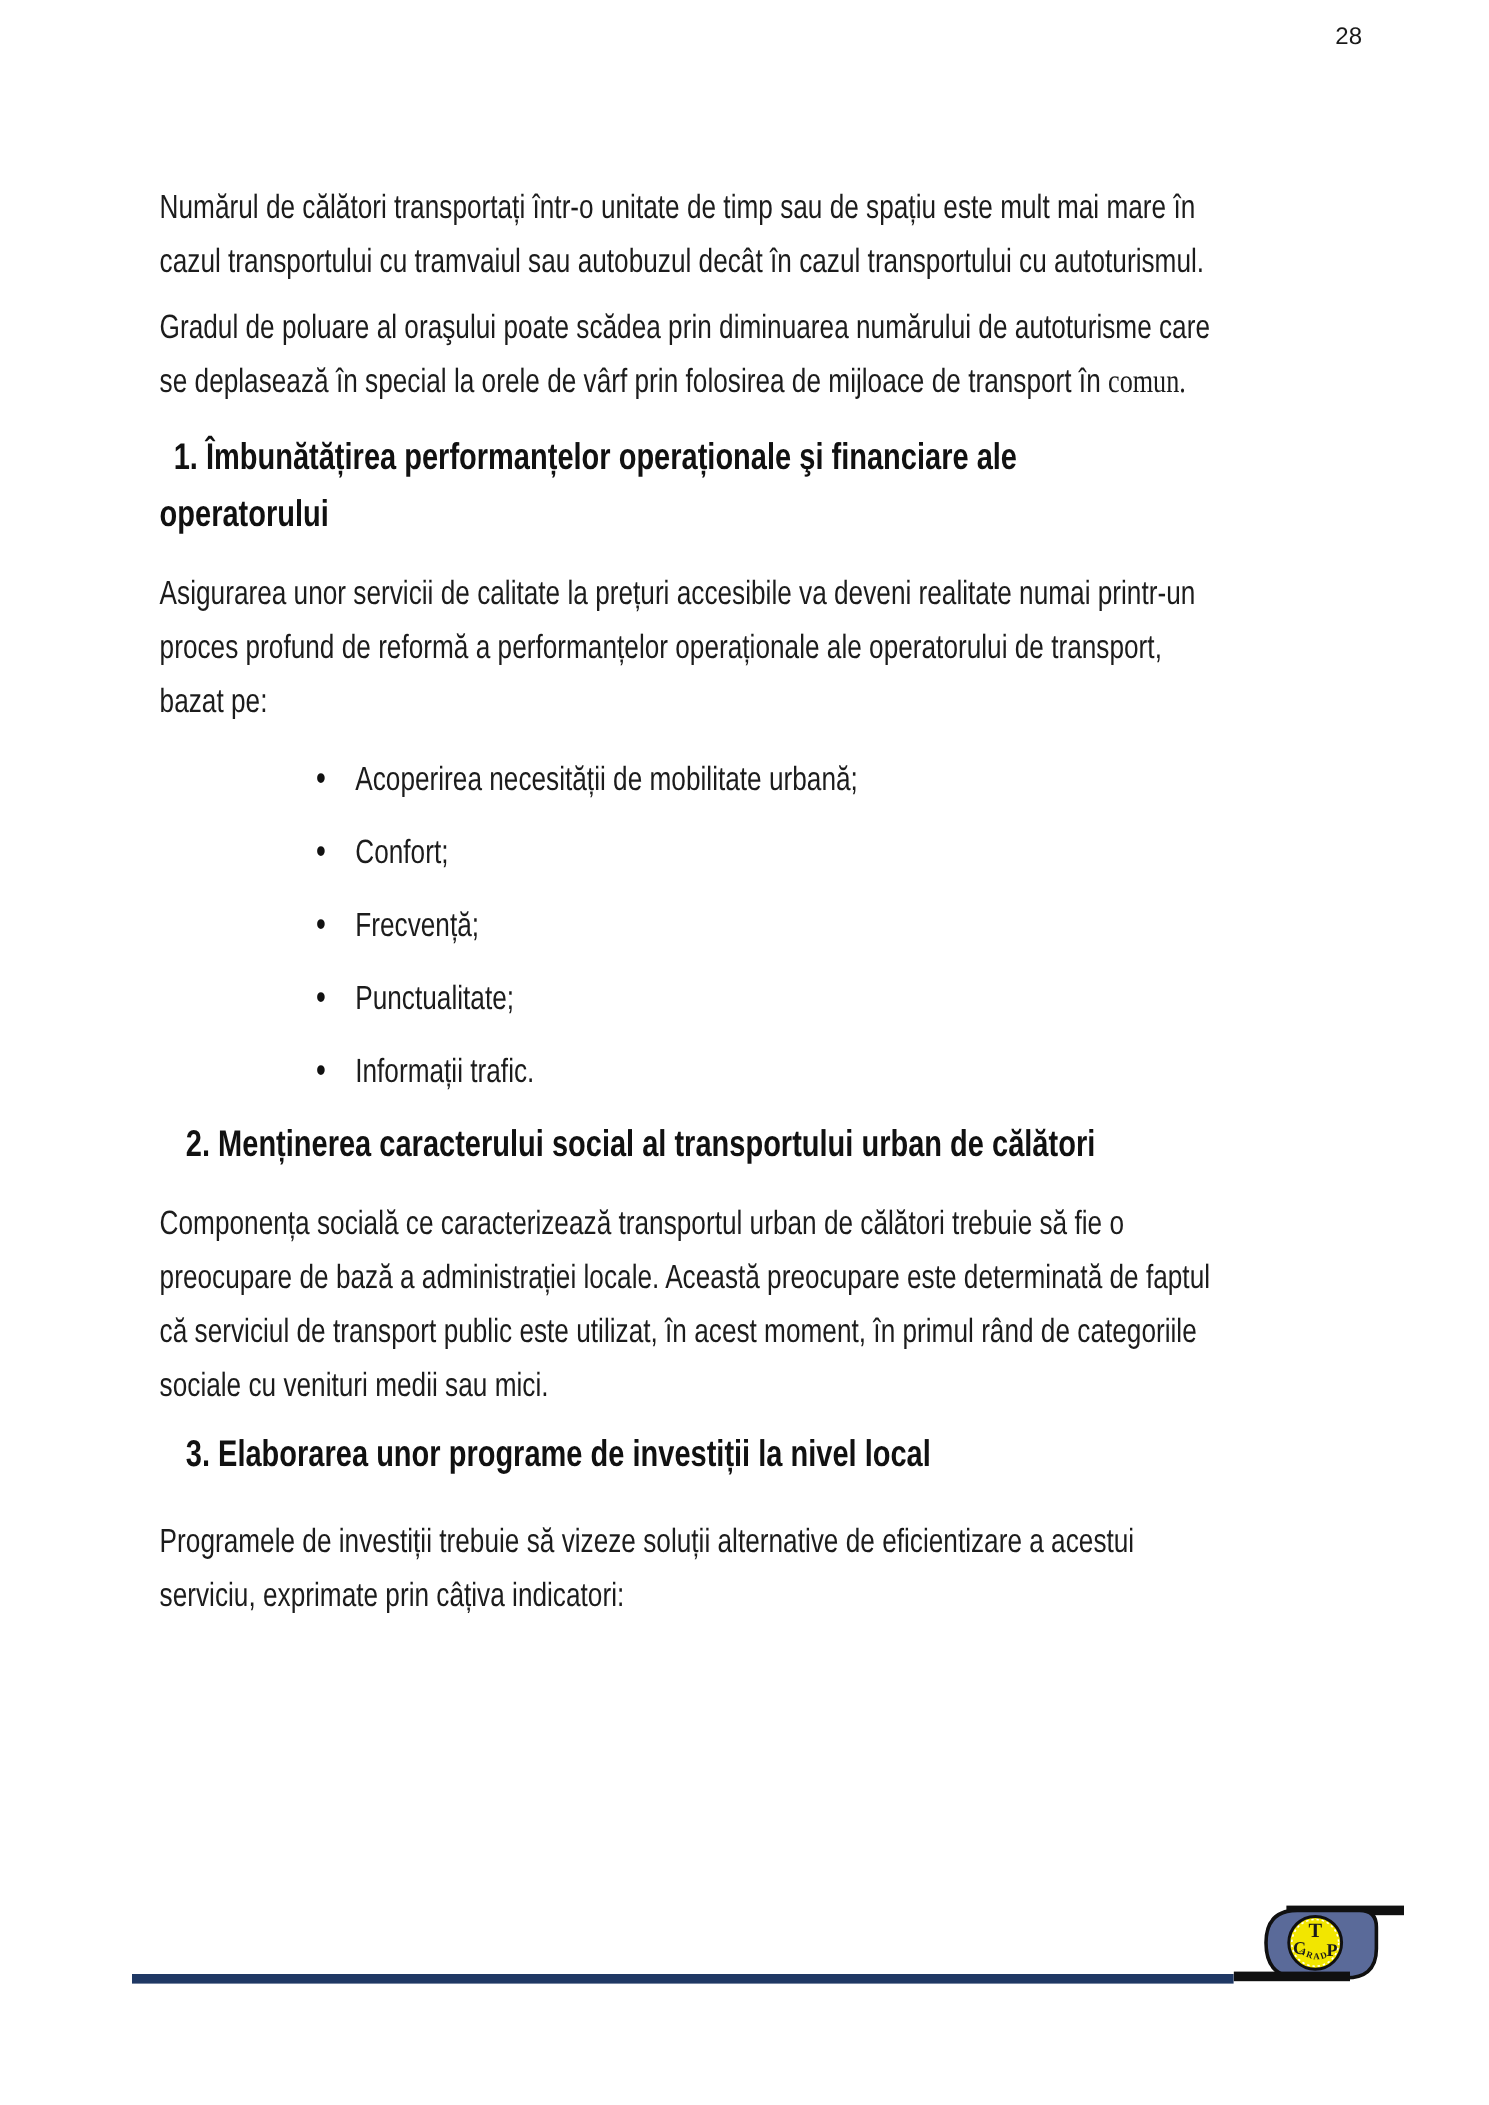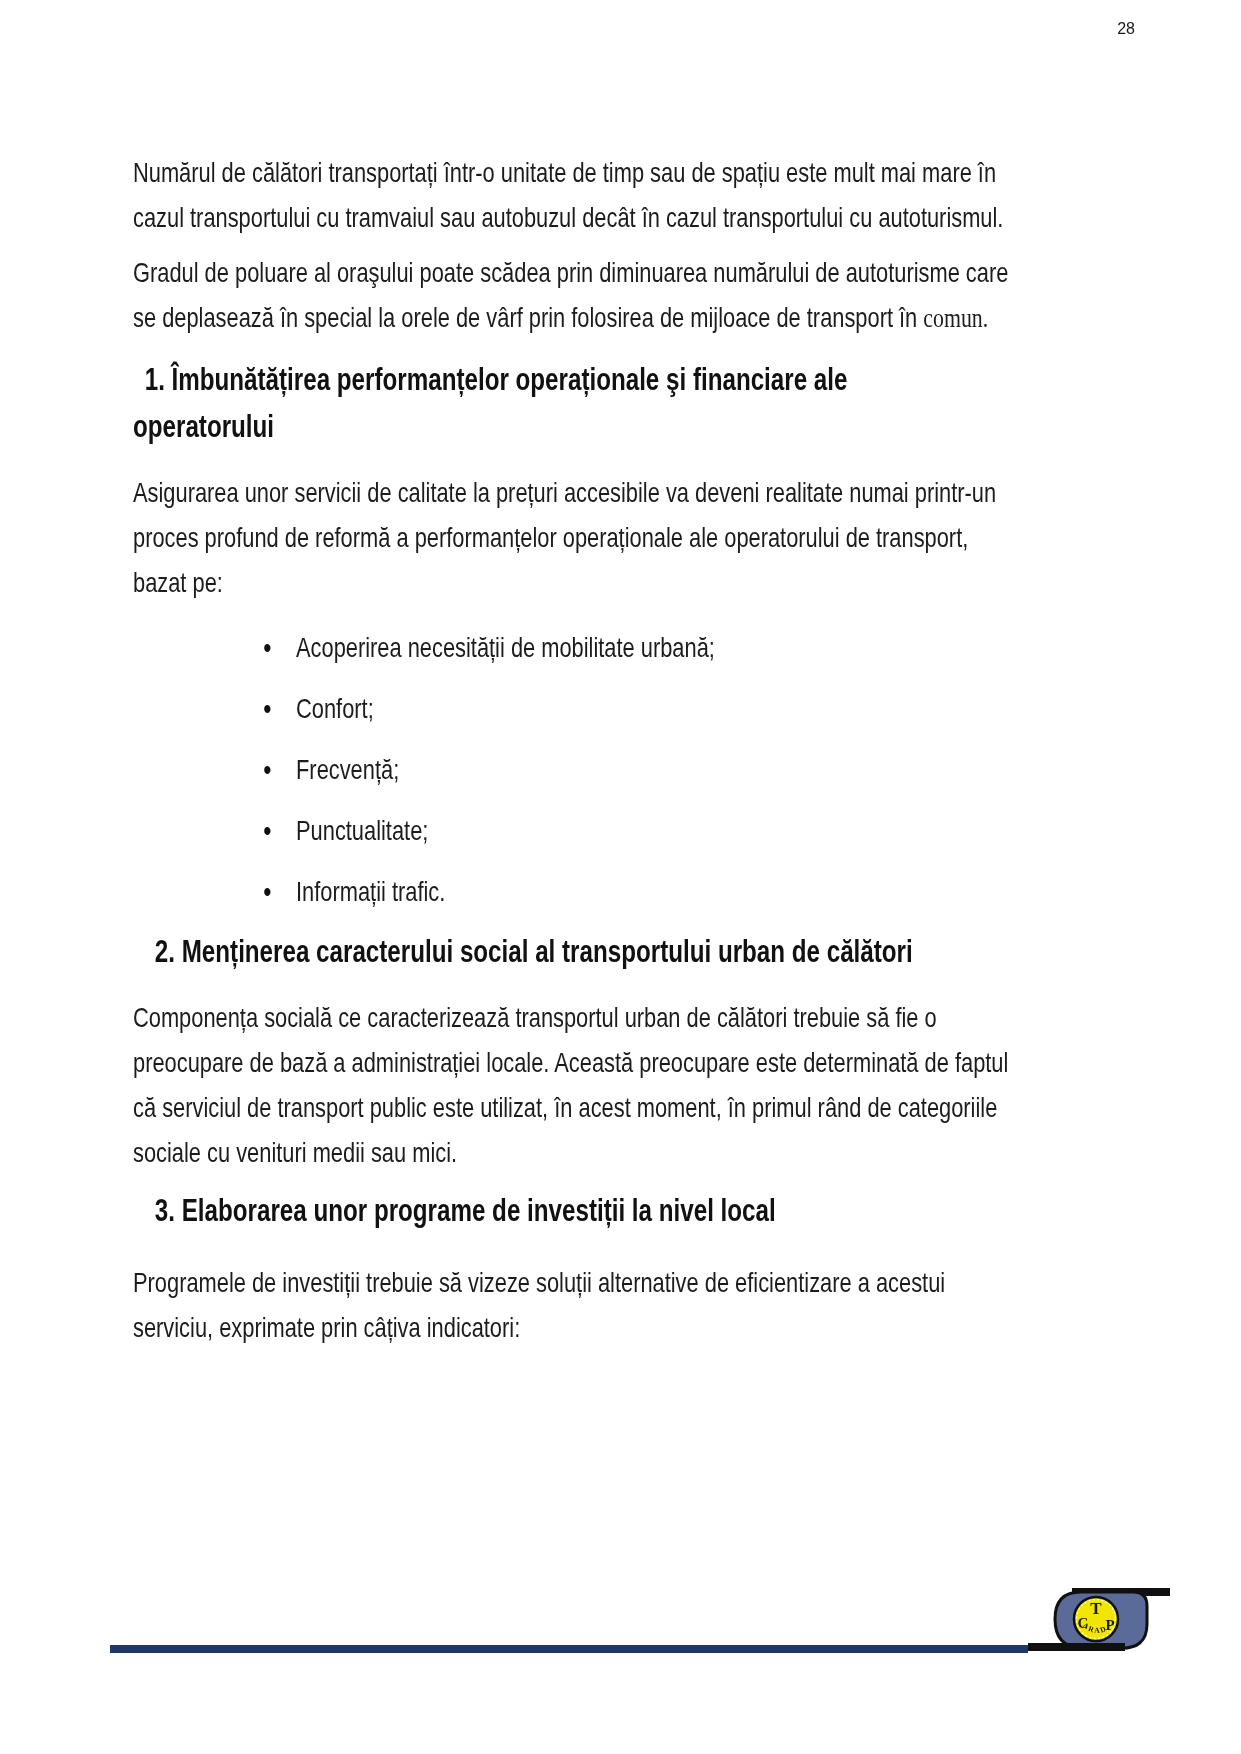--- a/index.html
+++ b/index.html
@@ -10,21 +10,21 @@
     position: relative;
     overflow: hidden;
     font-family: "Liberation Sans", sans-serif;
     color: #1c1c1c;
   }
 
   .page-number {
     position: absolute;
     top: 20px;
     right: 106px;
-    font-size: 16px;
+    font-size: 20px;
     color: #1a1a1a;
   }
 
   
   .content {
     position: absolute;
     left: 133px;
     top: 150px;
     width: 1134px;
     transform: scaleX(0.78);

